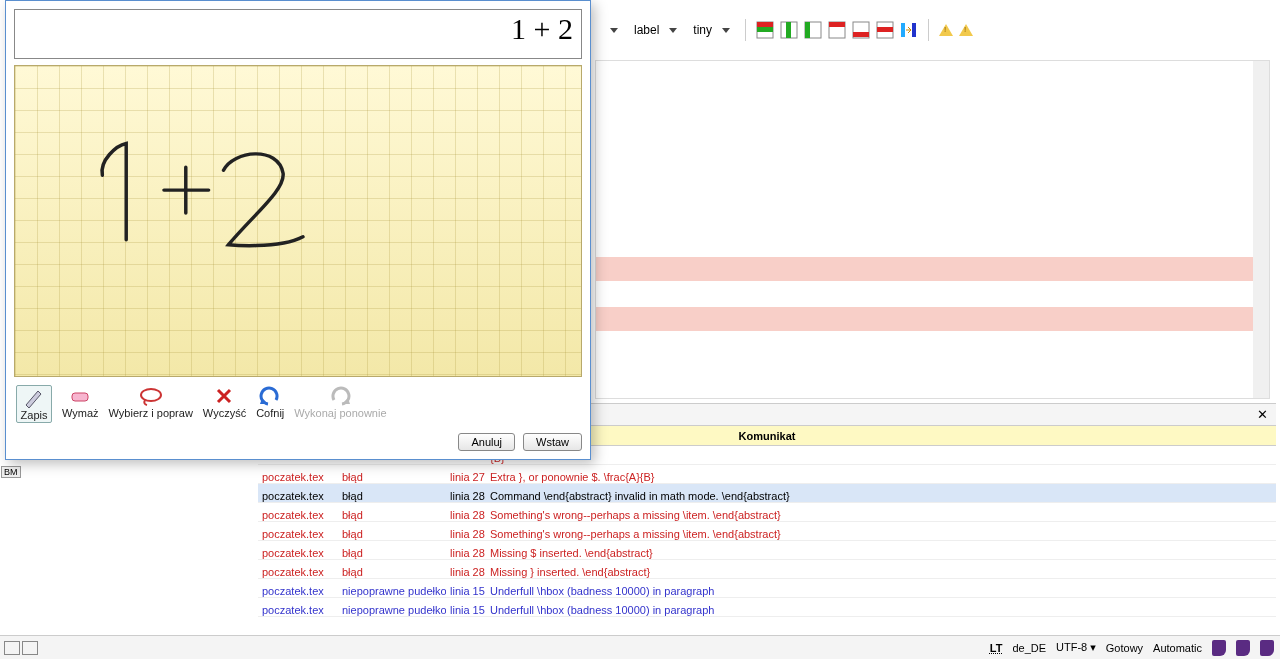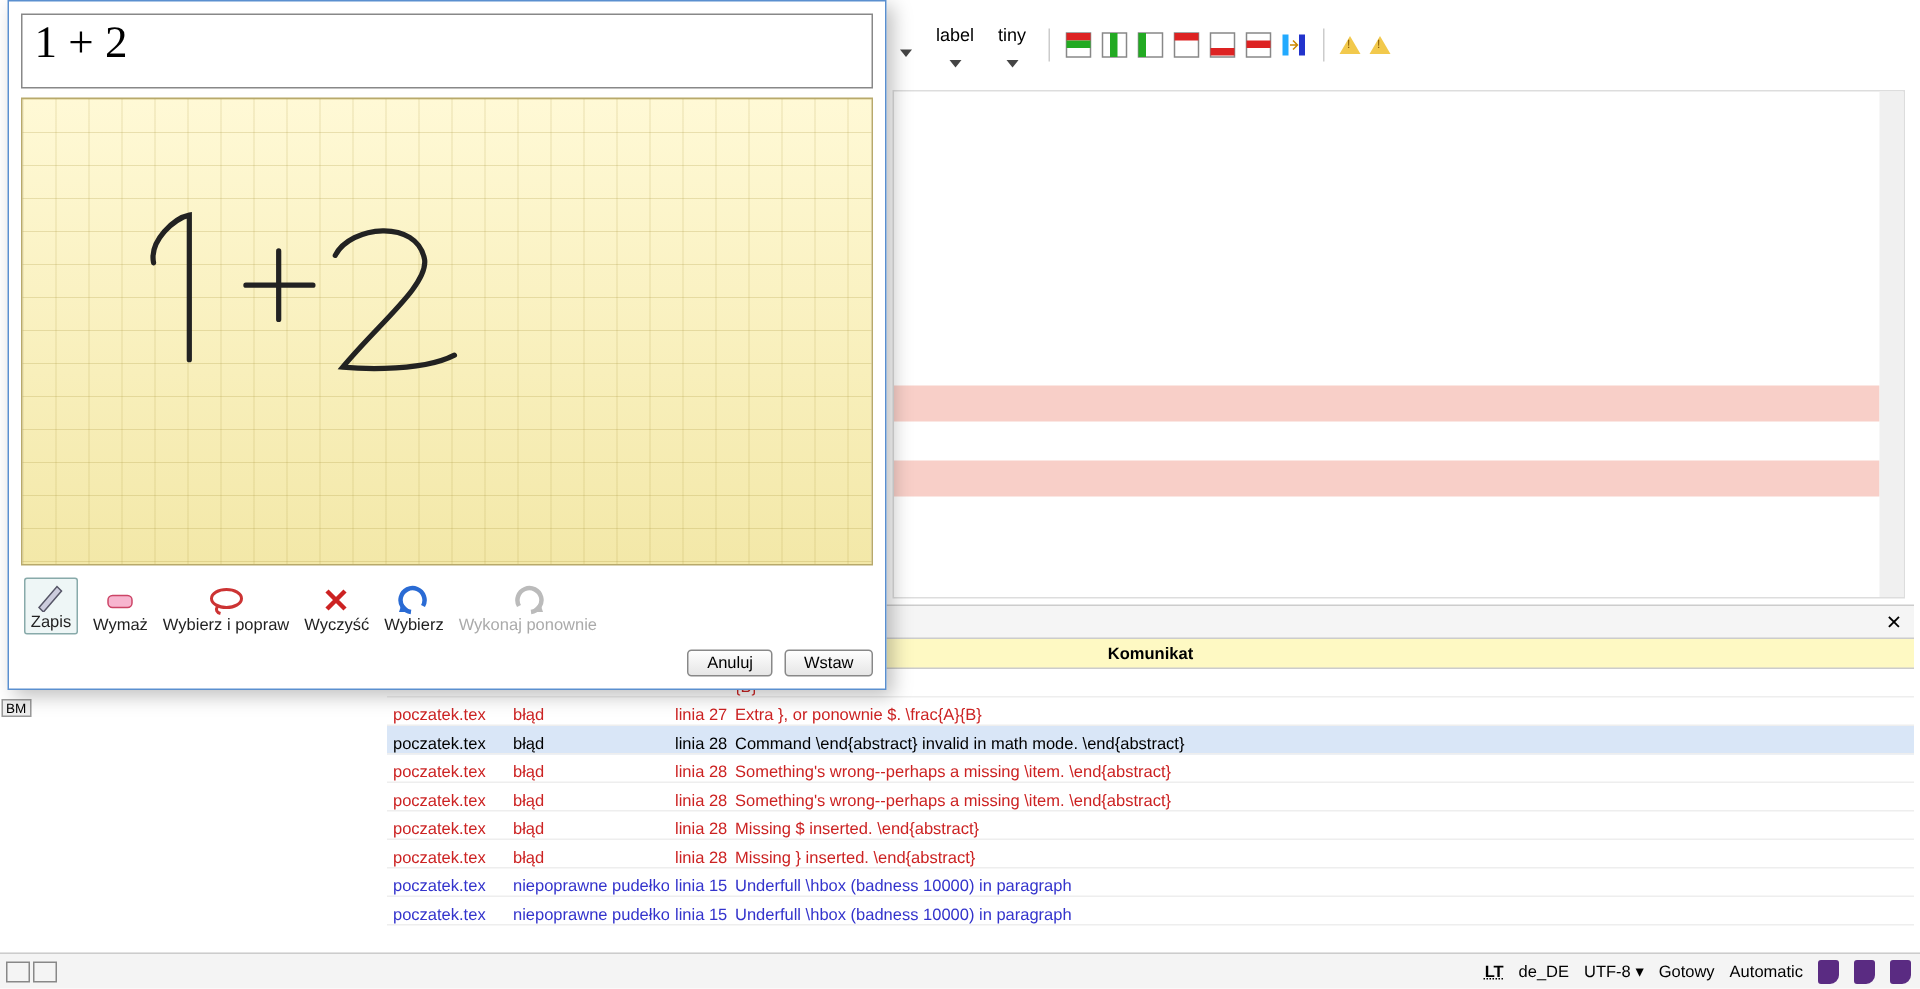--- a/index.html
+++ b/index.html
@@ -1,20 +1,20 @@
 <!DOCTYPE html>
 <html><head>
 <meta charset="utf-8">
 <style>
 * { box-sizing: border-box; margin: 0; padding: 0; font-family: "Segoe UI", Tahoma, sans-serif; }
 html, body { width: 1280px; height: 659px; background: #fff; overflow: hidden; font-size: 12px; }
 
 
 .toolbar { position: absolute; top: 16px; left: 595px; right: 2px; height: 28px; display: flex; align-items: center; gap: 6px; }
-.tb-combo { display: inline-flex; align-items: center; border: 1px solid transparent; padding: 0 4px; gap: 10px; font-size: 12px; flex-direction: column; }
+.tb-combo { display: inline-flex; align-items: center; border: 1px solid transparent; padding: 0 4px; gap: 10px; font-size: 12px; }
 .tb-combo .chev { width: 0; height: 0; border-left: 4px solid transparent; border-right: 4px solid transparent; border-top: 5px solid #444; }
 .tb-sep { width: 1px; height: 22px; background: #ccc; margin: 0 4px; }
 .tb-icon { width: 18px; height: 18px; }
 
 
 .editor { position: absolute; top: 60px; left: 595px; right: 10px; bottom: 260px; background: #fff; border: 1px solid #ddd; }
 .editor .scroll { position: absolute; right: 0; top: 0; bottom: 0; width: 16px; background: #f0f0f0; }
 .editor .band { position: absolute; left: 0; right: 16px; height: 24px; background: #f8cfc8; }
 .editor .band.b1 { top: 196px; }
 .editor .band.b2 { top: 246px; }
@@ -43,28 +43,28 @@
 
 
 .status { position: absolute; left: 0; right: 0; bottom: 0; height: 24px; display: flex; align-items: center; background: #f4f4f4; border-top: 1px solid #ccc; font-size: 11px; }
 .status .sb-left { display: flex; gap: 2px; padding: 0 4px; }
 .status .sb-right { margin-left: auto; display: flex; align-items: center; gap: 10px; padding: 0 6px; }
 .status .sq { width: 16px; height: 14px; border: 1px solid #888; }
 .status .bk { width: 14px; height: 16px; background: #5a2b82; border-radius: 2px 2px 6px 2px; }
 
 
 .dlg { position: absolute; left: 5px; top: 0px; width: 586px; height: 460px; border: 1px solid #5a8fcf; background: #fff; box-shadow: 4px 4px 12px rgba(0,0,0,.25); display: flex; flex-direction: column; padding: 8px; gap: 6px; }
-.dlg .preview { height: 50px; border: 1px solid #888; background: #fff; padding: 2px 8px; font-size: 30px; font-family: "Cambria Math", "Times New Roman", serif; }
+.dlg .preview { height: 50px; border: 1px solid #888; background: #fff; padding: 2px 8px; font-size: 30px; font-family: "Cambria Math", "Times New Roman", serif; text-align: right; }
 .dlg .pad { flex: 1; border: 1px solid #b8a96b; background: linear-gradient(#fff9d6,#f3e8a8); position: relative; }
 .dlg .pad::before { content: ""; position: absolute; inset: 0;
   background-image: linear-gradient(rgba(170,150,60,.25) 1px, transparent 1px),
                     linear-gradient(90deg, rgba(170,150,60,.25) 1px, transparent 1px);
   background-size: 22px 22px; }
 .dlg .pad svg { position: absolute; inset: 0; }
-.dlg .tools { display: flex; gap: 10px; align-items: flex-end; padding: 2px 2px 0 2px; }
+.dlg .tools { display: flex; gap: 10px; align-items: flex-start; padding: 2px 2px 0 2px; }
 .dlg .tool { display: flex; flex-direction: column; align-items: center; gap: 0px; font-size: 11px; color: #222; }
 .dlg .tool.sel { border: 1px solid #8aa; background: #eef6f6; padding: 1px 3px; border-radius: 2px; }
 .dlg .tool.dis { color: #aaa; }
 .dlg .tool .ic { width: 28px; height: 22px; display: flex; align-items: center; justify-content: center; }
 .dlg .btns { display: flex; justify-content: flex-end; gap: 8px; padding-top: 4px; }
 .dlg .btns button { font-size: 11px; padding: 2px 12px; border: 1px solid #888; background: linear-gradient(#fefefe,#e6e6e6); border-radius: 3px; }
 
 .tri-y { width:0;height:0;border-left:7px solid transparent;border-right:7px solid transparent;border-bottom:12px solid #f2c94c;display:inline-block;}
 .tri-y.b { position:relative;}
 .tri-y.b::after{content:"!";position:absolute;left:-2px;top:1px;font-size:8px;color:#8a5a00;}
@@ -262,21 +262,21 @@
         </div>
       <span>Wyczyść</span>
     </div>
     <div class="tool">
       <div class="ic">
           <svg width="24" height="20">
             <path d="M18 14 A8 8 0 1 0 10 18" fill="none" stroke="#2a6bd4" stroke-width="3"></path>
             <path d="M4 12 L10 18 L2 18 Z" fill="#2a6bd4"></path>
           </svg>
         </div>
-      <span>Wybierz</span>
+      <span>Cofnij</span>
     </div>
     <div class="tool dis">
       <div class="ic">
           <svg width="24" height="20">
             <path d="M6 14 A8 8 0 1 1 14 18" fill="none" stroke="#bbb" stroke-width="3"></path>
             <path d="M20 12 L14 18 L22 18 Z" fill="#bbb"></path>
           </svg>
         </div>
       <span>Wykonaj ponownie</span>
     </div>

